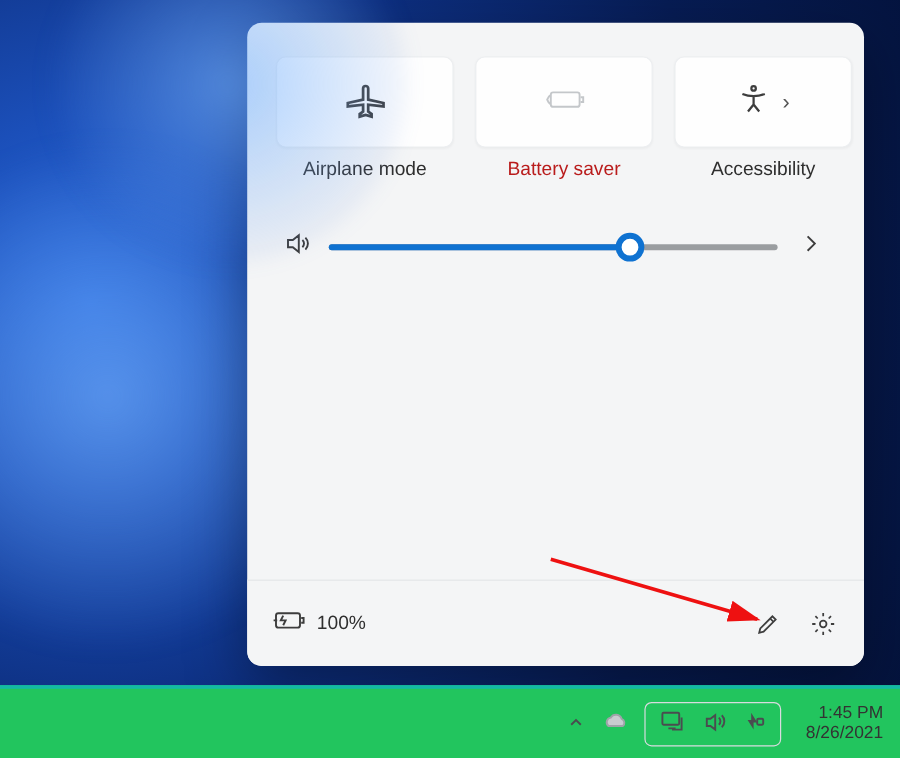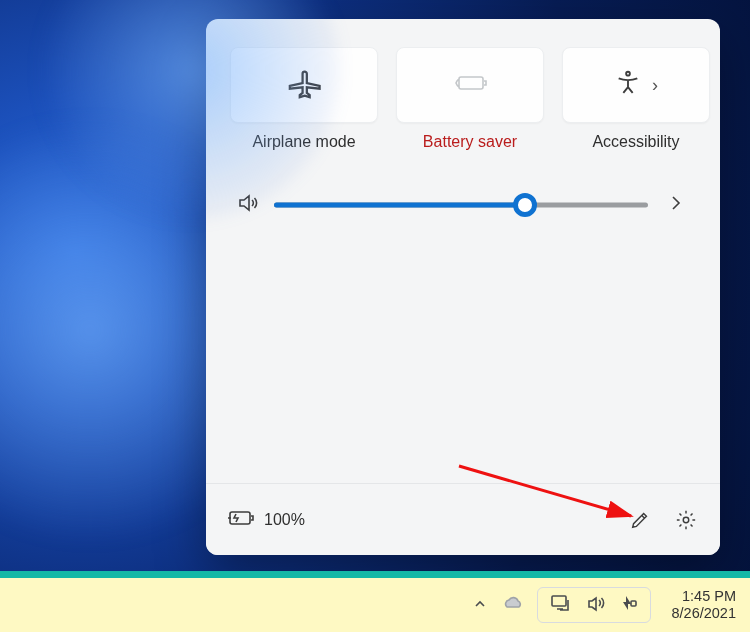--- a/index.html
+++ b/index.html
@@ -96,22 +96,22 @@
   .footer-right svg { stroke:#3d3d3d; stroke-width:1.6; fill:none; }
 
   
   .arrow {
     position:absolute; left:455px; top:460px; width:190px; height:70px; pointer-events:none;
   }
 
   
   .taskbar {
     position:absolute; left:0; right:0; bottom:0; height:61px;
-    background:#fef9c3;
-    border-top:7px solid #14b8a6;
+    background:#22c55e;
+    border-top:3px solid #14b8a6;
     display:flex; align-items:center; justify-content:flex-end;
     padding-right:14px; gap:10px;
   }
   .tray { display:flex; align-items:center; gap:14px; color:#4a4c4f; }
   .tray svg { stroke:#4a4c4f; stroke-width:1.6; fill:none; }
   .tray .chevron-up { font-size:14px; cursor:pointer; }
   .qsbox {
     display:flex; align-items:center; gap:14px;
     border:1px solid #d8dbdf; border-radius:6px;
     padding:6px 12px; cursor:pointer;

